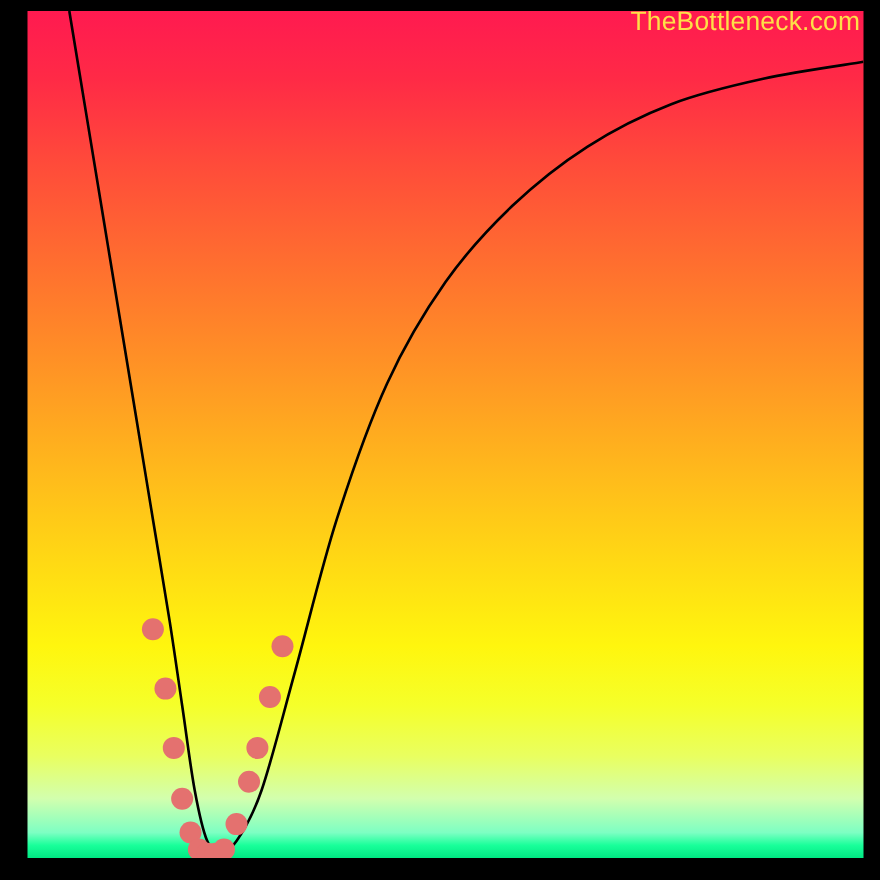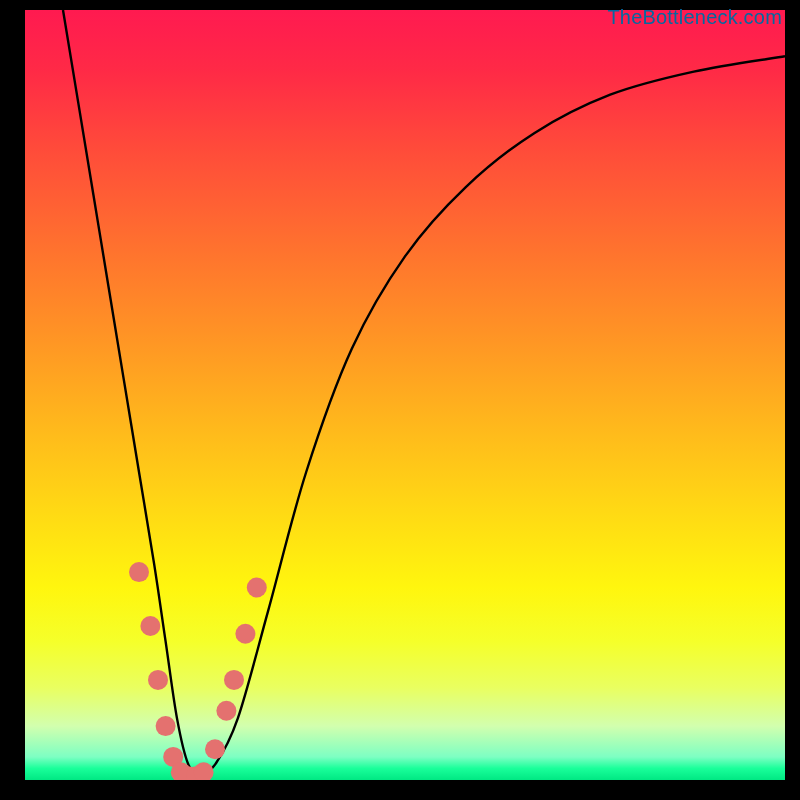--- a/index.html
+++ b/index.html
@@ -37,22 +37,22 @@
       #d2ffae 93%,
       #7dffc3 97%,
       #19ff9a 98.5%,
       #00e883 100%
     );
   }
   .watermark {
     position: absolute;
     top: 6px;
     right: 18px;
-    color: #0369a1;
-    font-size: 20px;
+    color: #fde047;
+    font-size: 24px;
     font-weight: 500;
     letter-spacing: 0.2px;
     pointer-events: none;
   }
   svg.curve {
     position: absolute;
     left: 0;
     top: 0;
     width: 760px;
     height: 770px;

